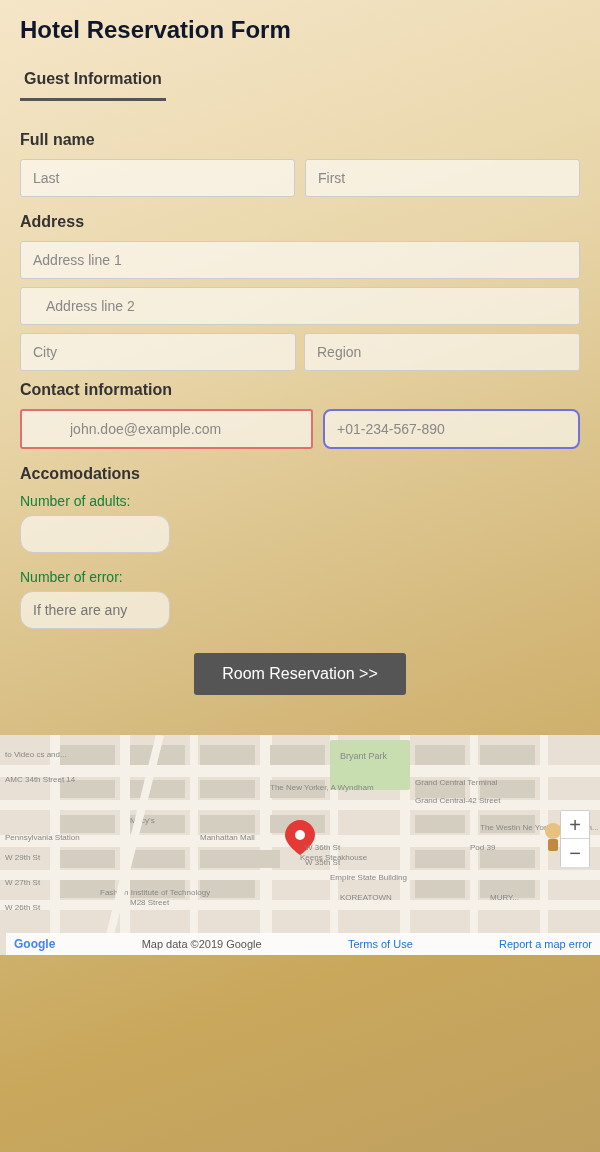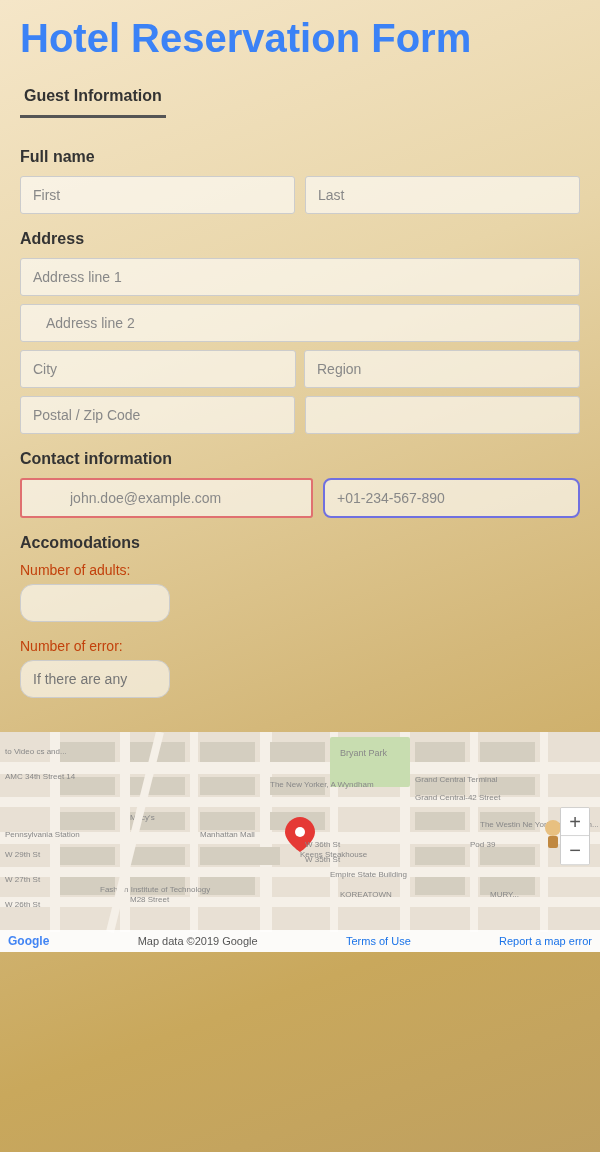--- a/index.html
+++ b/index.html
@@ -29,23 +29,23 @@
       height: 70px;
     }
     .logo-text {
       font-size: 10px;
       font-weight: bold;
       color: #333;
       letter-spacing: 1px;
       margin-top: 2px;
     }
     .page-title {
-      font-size: 40px;
+      font-size: 24px;
       font-weight: bold;
-      color: #3b82f6;
+      color: #0f172a;
     }
 
     
     .tabs {
       padding: 0 20px;
       border-bottom: none;
     }
     .tab-item {
       display: inline-block;
       padding: 10px 4px;
@@ -111,21 +111,21 @@
       padding-left: 48px;
     }
     .phone-field {
       border: 2px solid #7070e0 !important;
     }
     .accom-section {
       margin-top: 4px;
     }
     .accom-label {
       font-size: 14px;
-      color: #c2410c;
+      color: #15803d;
       margin-bottom: 6px;
       margin-top: 2px;
     }
     .accom-input {
       width: 150px;
       padding: 10px 12px;
       border: 1px solid #ccc;
       border-radius: 13px;
       font-size: 14px;
       background: rgba(255,255,255,0.6);
@@ -155,21 +155,21 @@
       overflow: hidden;
       background: #e8e0d0;
     }
     .map-svg {
       width: 100%;
       height: 100%;
     }
     .map-overlay {
       position: absolute;
       bottom: 0;
-      left: 0;
+      left: 6px;
       right: 0;
       display: flex;
       align-items: center;
       justify-content: space-between;
       padding: 4px 8px;
       background: rgba(255,255,255,0.85);
       font-size: 11px;
       color: #555;
     }
     .map-zoom {
@@ -208,56 +208,55 @@
 </div>
 
 <div class="tabs">
   <span class="tab-item">Guest Information</span>
 </div>
 
 <div class="form-container">
 
   <div class="section-label">Full name</div>
   <div class="name-row">
+    <input class="input-field" type="text" style="flex: 1 1 0%;" placeholder="Last">
     <input class="input-field" type="text" style="flex: 1 1 0%;" placeholder="First">
-    <input class="input-field" type="text" style="flex: 1 1 0%;" placeholder="Last">
   </div>
 
   <div class="section-label">Address</div>
   <div class="address-section">
     <div class="address-row">
       <input class="input-field" type="text" style="width: 100%;" placeholder="Address line 1">
     </div>
     <div class="address-row">
       <input class="input-field" type="text" style="width: 100%; padding-left: 25px;" placeholder="Address line 2">
     </div>
     <div class="city-region-row">
       <input class="input-field" type="text" style="flex: 1 1 0%;" placeholder="City">
       <input class="input-field" type="text" style="flex: 1 1 0%;" placeholder="Region">
     </div>
-    <div class="postal-country-row">
-      <input class="input-field" type="text" style="flex: 1 1 0%;" placeholder="Postal / Zip Code">
-      <input class="input-field" type="text" style="flex: 1 1 0%;">
-    </div>
   </div>
 
   <div class="section-label">Contact information</div>
   <div class="contact-row">
     <input class="input-field email-field" type="email" style="flex: 1 1 0%;" placeholder="john.doe@example.com">
     <input class="input-field phone-field" type="tel" style="flex: 1 1 0%; border-radius: 8px;" placeholder="+01-234-567-890">
   </div>
 
   <div class="section-label">Accomodations</div>
   <div class="accom-section">
     <div class="accom-label">Number of adults:</div>
     <input class="accom-input" type="number" style="">
     <div class="accom-label">Number of error:</div>
     <input class="accom-input" type="text" placeholder="If there are any" style="">
   </div>
 
+  <div class="submit-row">
+    <button class="submit-btn">Room Reservation &gt;&gt;</button>
+  </div>
 </div>
 
 <div class="map-container">
   <svg class="map-svg" viewBox="0 0 600 220" xmlns="http://www.w3.org/2000/svg">
 
     <rect width="600" height="220" fill="#e8e0d4"></rect>
 
     <rect x="0" y="30" width="600" height="12" fill="#f5f0e8"></rect>
     <rect x="0" y="65" width="600" height="10" fill="#f5f0e8"></rect>
     <rect x="0" y="100" width="600" height="12" fill="#f5f0e8"></rect>

